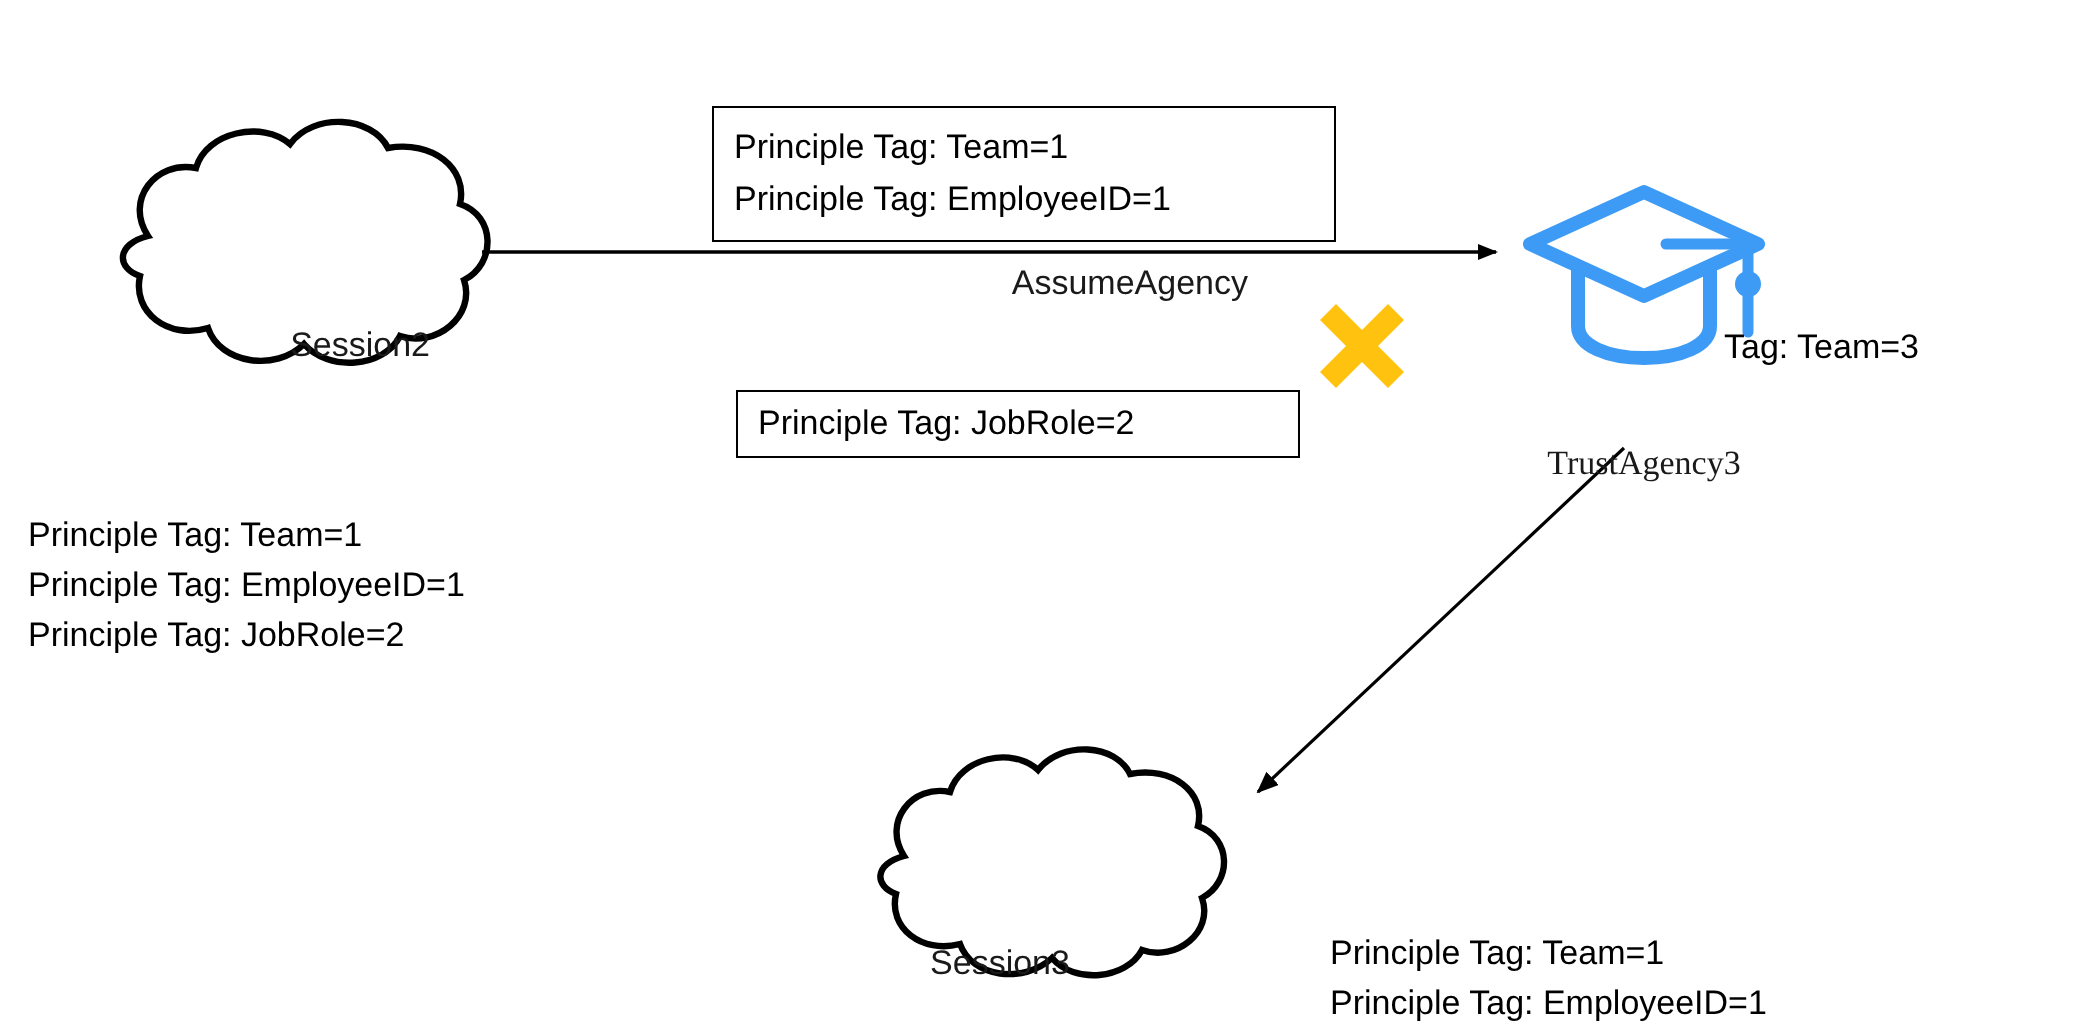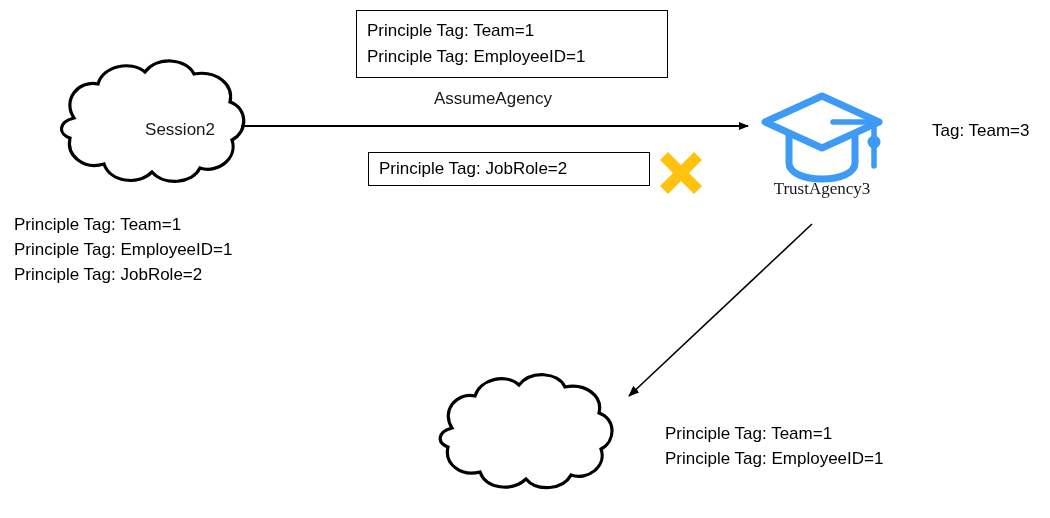--- a/index.html
+++ b/index.html
@@ -11,21 +11,21 @@
     font-family: "Liberation Sans", sans-serif;
     color: #000000;
   }
   #canvas {
     position: relative;
     width: 1050px;
     height: 518px;
     background: #ffffff;
     overflow: hidden;
   }
-  .abs { position: absolute; }
+  .abs { position: absolute; margin-top: 43px; }
 
   
   .txt {
     font-size: 17px;
     line-height: 25px;
     color: #000000;
     white-space: pre;
   }
   .node-label {
     font-size: 17px;
@@ -148,35 +148,36 @@
 
     <g>
       <path class="xmark" d="
         M 668,152 L 681,165 L 694,152 L 702,160 L 689,173 L 702,186
         L 694,194 L 681,181 L 668,194 L 660,186 L 673,173 L 660,160 Z"></path>
     </g>
   </svg>
 
   <div class="abs node-label" style="left:25px; top:120px; width:190px; text-align:right;">Session2</div>
 
+  <div class="abs node-label" style="left:405px; top:429px; width:190px; text-align:center;">Session3</div>
 
   <div class="abs node-label" style="left:742px; top:179px; width:160px; text-align:center;font-family:Liberation Serif, serif;">TrustAgency3</div>
 
-  <div class="abs node-label" style="left:393px; top:89px; width:200px; text-align:center;">AssumeAgency</div>
+  <div class="abs node-label" style="left:424px; top:89px; width:200px; text-align:right;">AssumeAgency</div>
 
   <div class="abs tagbox" style="left:356px; top:10px; width:312px; height:68px;">
     <div class="line">Principle Tag: Team=1</div>
     <div class="line">Principle Tag: EmployeeID=1</div>
   </div>
 
   <div class="abs tagbox" style="left:368px; top:152px; width:282px; height:34px;">
     <div class="line">Principle Tag: JobRole=2</div>
   </div>
 
-  <div class="abs txt" style="left:932px; top:118px;">Tag: Team=3</div>
+  <div class="abs txt" style="left:862px; top:118px;">Tag: Team=3</div>
 
   <div class="abs" style="left:14px; top:212px;">
     <div class="txt">Principle Tag: Team=1</div>
     <div class="txt">Principle Tag: EmployeeID=1</div>
     <div class="txt">Principle Tag: JobRole=2</div>
   </div>
 
   <div class="abs" style="left:665px; top:421px;">
     <div class="txt">Principle Tag: Team=1</div>
     <div class="txt">Principle Tag: EmployeeID=1</div>

